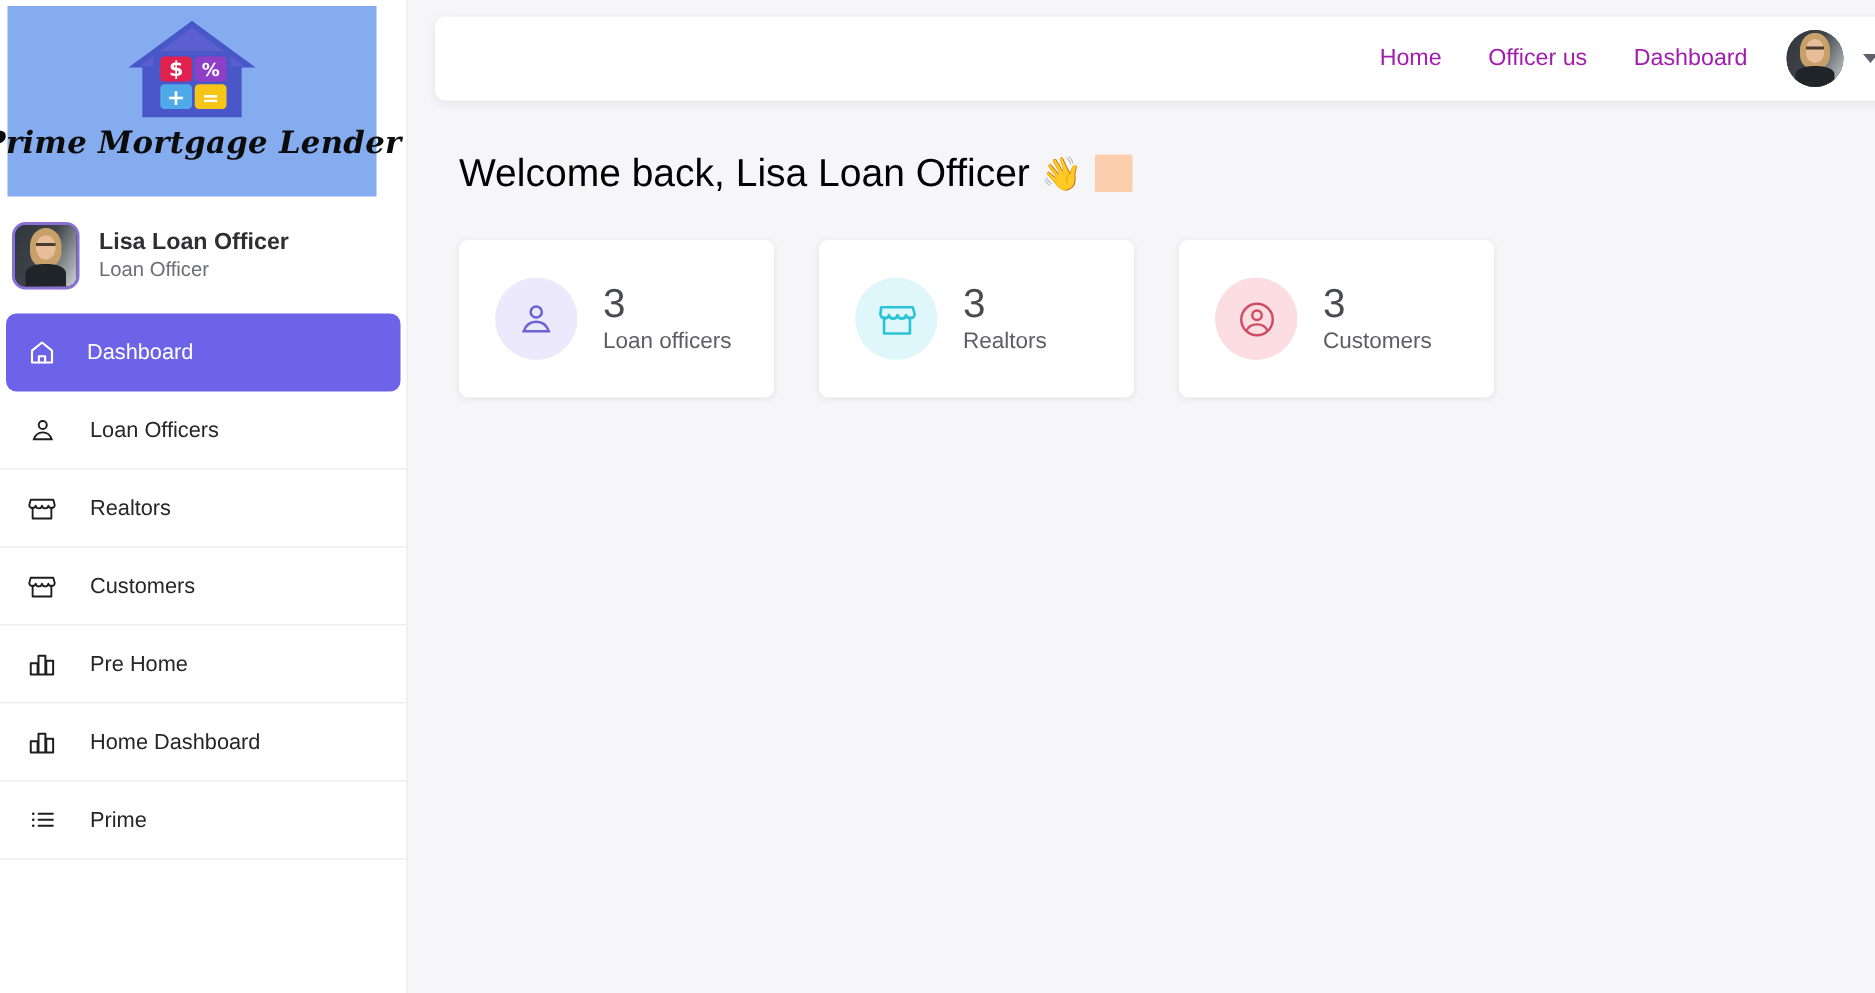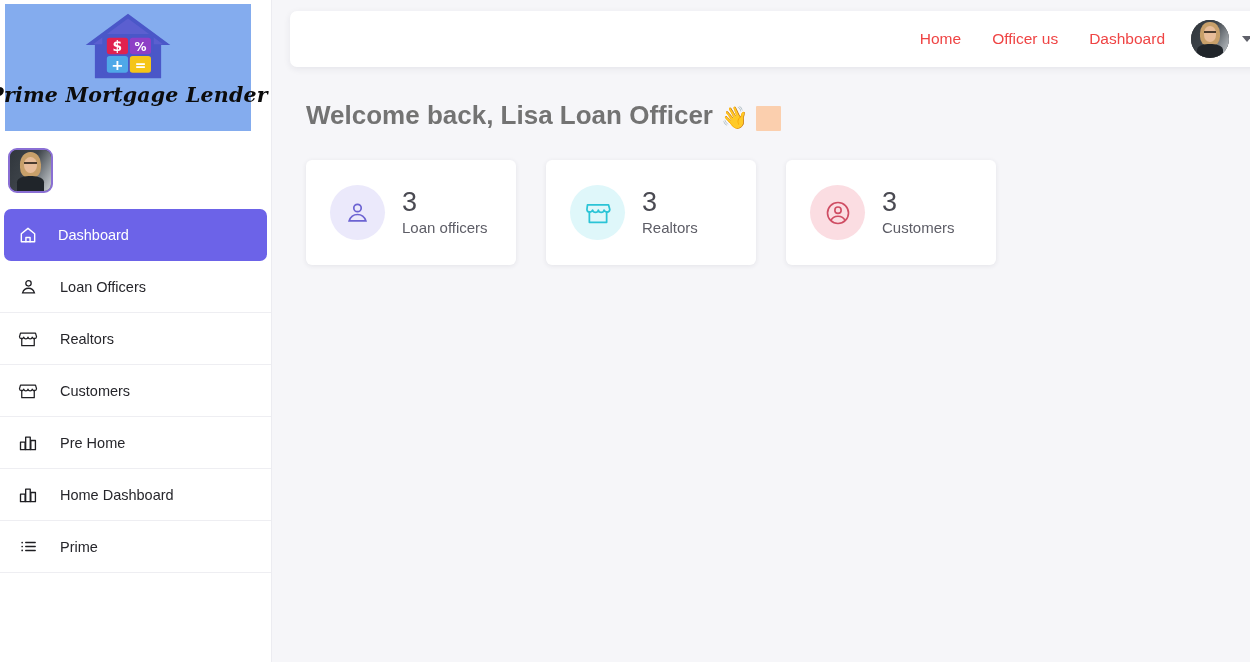--- a/index.html
+++ b/index.html
@@ -83,40 +83,40 @@
     position: absolute; left: 18px; top: 11px;
     width: 978px; height: 56px;
     background: #ffffff;
     border-radius: 7px 0 0 7px;
     box-shadow: 0 2px 7px rgba(40,40,70,.08);
     display: flex; align-items: center; justify-content: flex-end;
     padding-right: 16px;
   }
   .topnav { display: flex; align-items: center; gap: 31px; }
   .topnav a {
-    font-size: 15.5px; color: #ef4444;
+    font-size: 15.5px; color: #a21caf;
     text-decoration: none; cursor: pointer;
   }
   .top-av {
     width: 38px; height: 38px; border-radius: 50%;
     overflow: hidden; background: #2b2f33; margin-left: 26px;
     position: relative; flex: none;
   }
   .caret {
     width: 0; height: 0; margin-left: 13px;
     border-left: 5px solid transparent;
     border-right: 5px solid transparent;
     border-top: 6px solid #5f6069;
     cursor: pointer;
   }
 
   .welcome {
     position: absolute; left: 34px; top: 100px;
-    display: flex; align-items: flex-end; gap: 8px;
-    font-size: 26px; color: #737373; font-weight: bold;
+    display: flex; align-items: center; gap: 8px;
+    font-size: 26px; color: #000000; font-weight: normal;
     white-space: nowrap;
   }
   .wave { font-size: 22px; }
   .tofu {
     display: inline-block; width: 25px; height: 25px;
     background: #fbcfae; border-radius: 1px;
   }
 
   .cards { position: absolute; left: 34px; top: 160px; display: flex; gap: 30px; }
   .card {
@@ -169,20 +169,24 @@
     <div class="profile">
       <div class="profile-av">
         <div class="face">
             <div class="bgl"></div>
             <div class="hair"></div>
             <div class="skin"></div>
             <div class="glass"></div>
             <div class="body"></div>
           </div>
       </div>
+      <div>
+        <div class="profile-name">Lisa Loan Officer</div>
+        <div class="profile-role">Loan Officer</div>
+      </div>
     </div>
 
     <nav class="nav">
 
       <div class="nav-item active">
         <span class="nv-ico">
           <svg width="20" height="20" viewBox="0 0 24 24" fill="none" stroke="#ffffff" stroke-width="1.7" stroke-linecap="round" stroke-linejoin="round">
               <path d="M4 10.5 12 4l8 6.5V20H4z"></path>
               <path d="M9.5 20v-5h5v5"></path>
             </svg>

